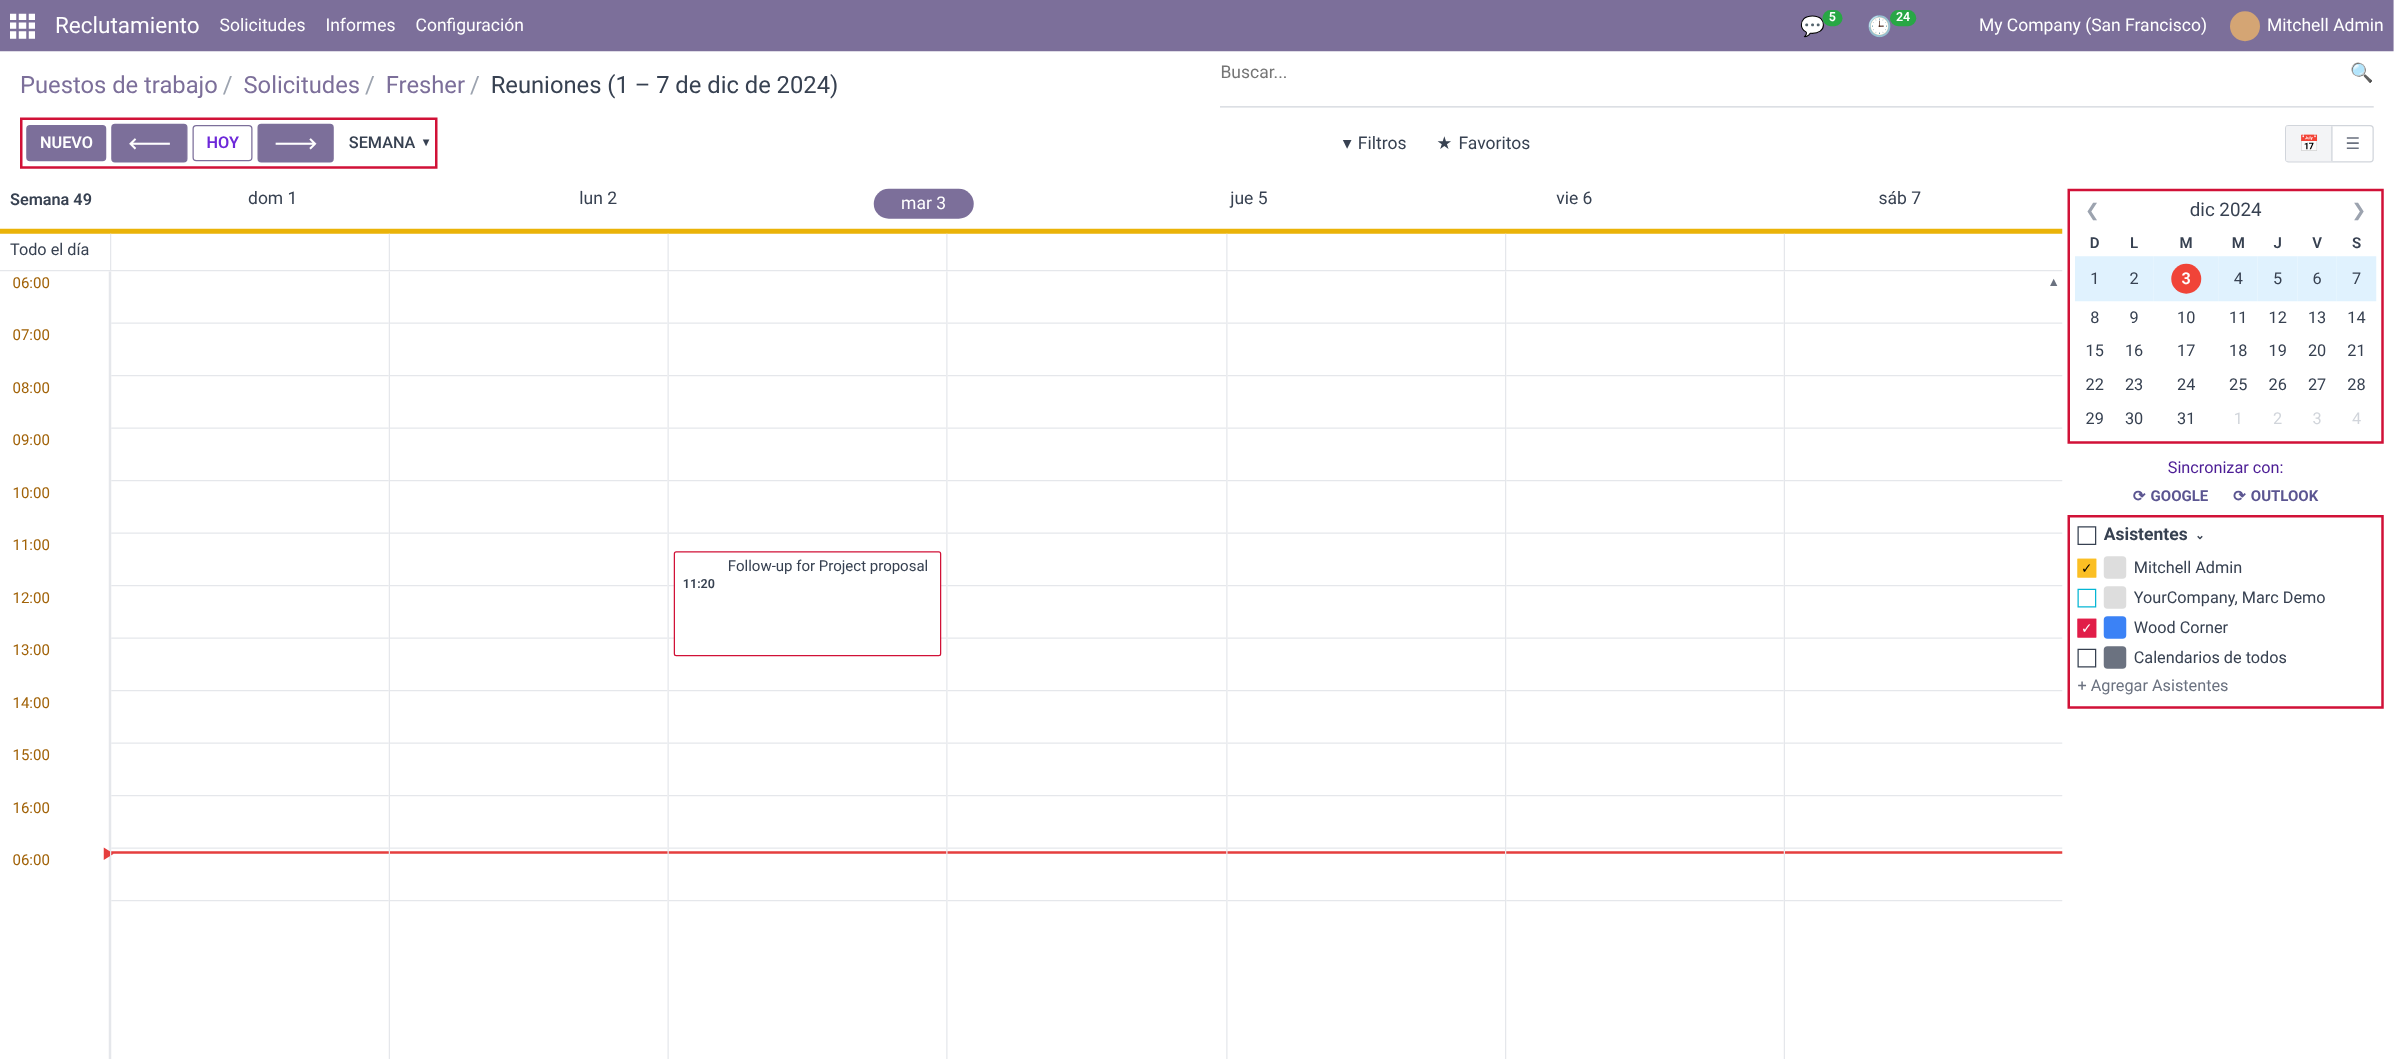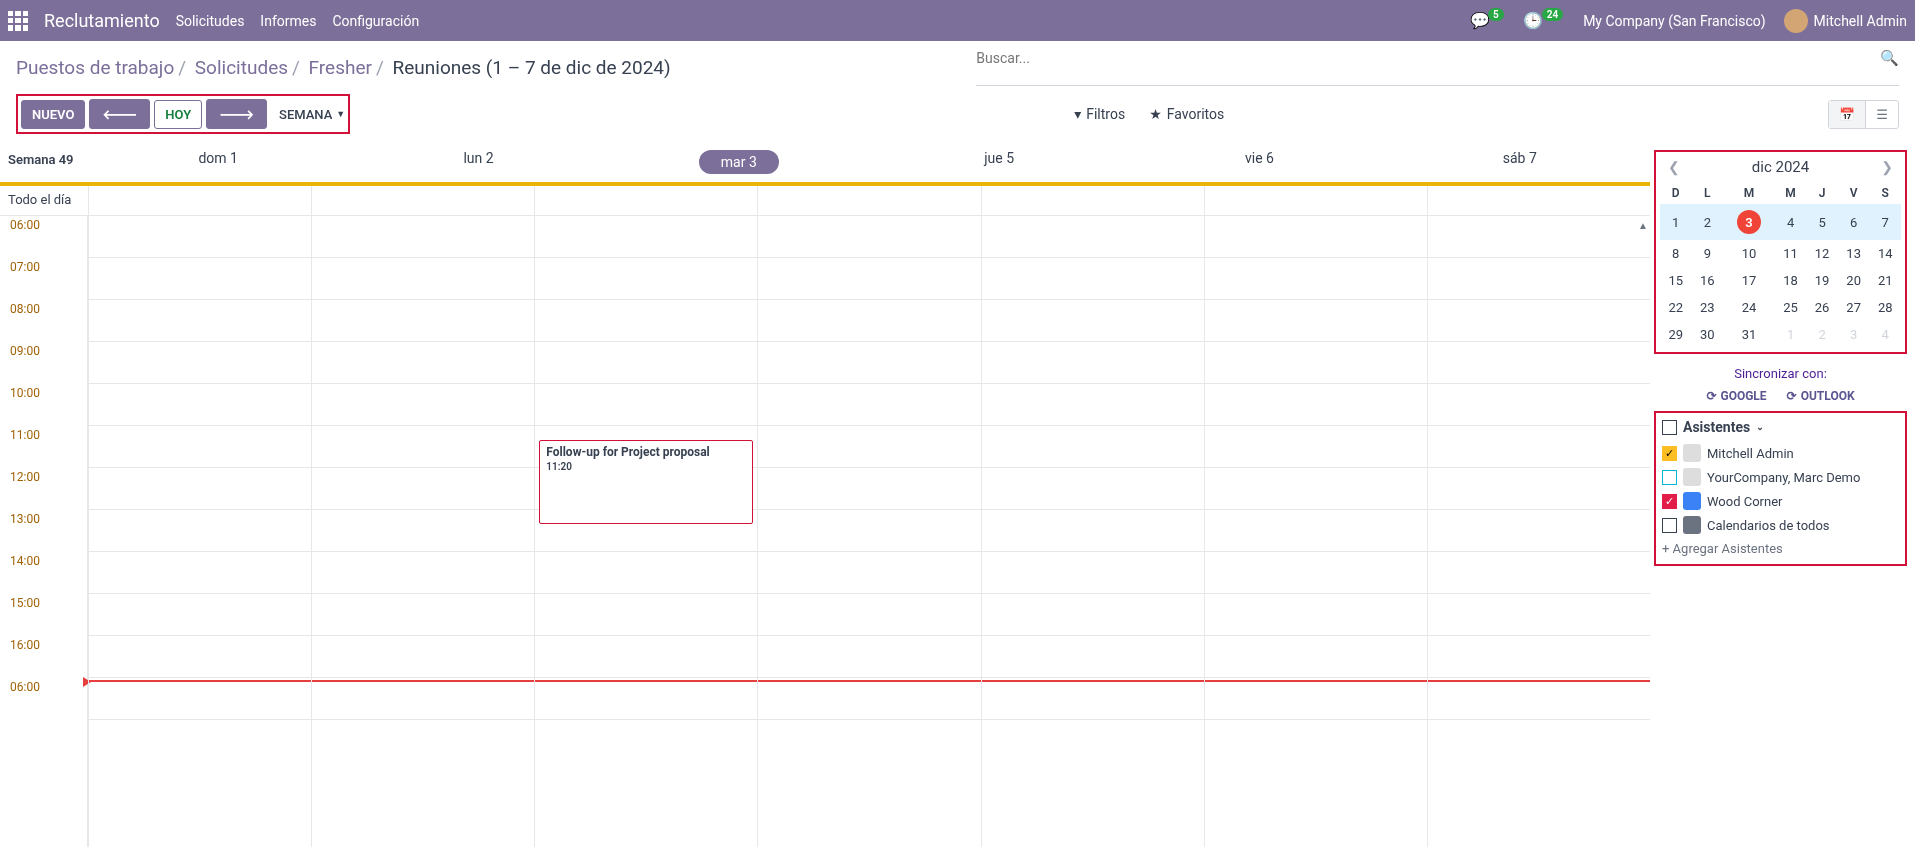--- a/index.html
+++ b/index.html
@@ -24,21 +24,21 @@
 .breadcrumb a { color: #7c6f9a; text-decoration: none; cursor: pointer; }
 .breadcrumb span.sep { color: #9ca3af; margin: 0 4px; }
 .search-area { margin-left: auto; flex: 0 0 49%; display: flex; align-items: center; border-bottom: 1px solid #d1d5db; padding-bottom: 18px; }
 .search-input { border: none; outline: none; font-size: 14px; flex: 1; color: #6b7280; }
 .search-icon { color: #6b7280; font-size: 15px; cursor: pointer; }
 
 
 .toolbar-row { display: flex; align-items: center; padding: 4px 16px 8px; }
 .toolbar-left { display: flex; align-items: center; gap: 4px; border: 2px solid #d11137; padding: 3px; }
 .btn { border: 1px solid #7c6f9a; background: #7c6f9a; color: #fff; padding: 6px 10px; font-size: 13px; cursor: pointer; border-radius: 3px; font-weight: 600; }
-.btn-outline { background: #fff; color: #15803d; }
+.btn-outline { background: #fff; color: #6d28d9; }
 .btn-arrow { padding: 6px 12px; }
 .view-select { margin-left: 8px; color: #374151; font-size: 13px; cursor: pointer; display: flex; align-items: center; gap: 4px; font-weight: 500; }
 .caret { font-size: 9px; }
 .toolbar-center { margin-left: auto; display: flex; gap: 24px; margin-right: auto; position: relative; left: 60px; }
 .filter-item { display: flex; align-items: center; gap: 5px; cursor: pointer; color: #374151; font-size: 14px; }
 .toolbar-right { display: flex; gap: 0; border: 1px solid #d1d5db; border-radius: 3px; }
 .view-btn { padding: 6px 10px; cursor: pointer; color: #6b7280; border-right: 1px solid #d1d5db; }
 .view-btn:last-child { border-right: none; }
 .view-btn.active { background: #f3f4f6; color: #374151; }
 
@@ -60,21 +60,21 @@
 .allday-cell { flex: 1; border-left: 1px solid #e5e7eb; }
 
 
 .grid-wrap { position: relative; flex: 1; overflow-y: auto; display: flex; }
 .time-col { width: 88px; border-right: 1px solid #e5e7eb; }
 .time-slot { height: 42px; padding: 2px 10px; font-size: 12px; color: #a16207; border-bottom: 1px solid transparent; }
 .grid-body { flex: 1; display: flex; position: relative; }
 .day-column { flex: 1; border-left: 1px solid #e5e7eb; position: relative; }
 .hour-line { height: 42px; border-bottom: 1px solid #e5e7eb; }
 .event { position: absolute; left: 4px; right: 4px; border: 1.5px solid #d11137; border-radius: 2px; background: #fff; padding: 4px 6px; font-size: 12px; color: #374151; }
-.event-title { font-weight: 700; line-height: 1.2; }
+.event-title { font-weight: 400; line-height: 1.2; margin-left: 36px; }
 .event-time { font-size: 10px; font-weight: 600; margin-top: 2px; }
 .now-line { position: absolute; left: 0; right: 0; height: 0; border-top: 2px solid #e53e3e; }
 .now-dot { position: absolute; left: -5px; top: -5px; width: 0; height: 0; border-top: 5px solid transparent; border-bottom: 5px solid transparent; border-left: 8px solid #e53e3e; }
 .scroll-indicator { position: absolute; right: 2px; width: 10px; font-size: 10px; color: #6b7280; cursor: pointer; }
 
 
 .mini-cal { border: 2px solid #d11137; padding: 6px 4px 4px; }
 .mini-cal-header { display: flex; align-items: center; justify-content: space-between; padding: 0 8px 6px; }
 .mini-cal-nav { color: #9ca3af; cursor: pointer; font-size: 14px; }
 .mini-cal-title { font-size: 15px; color: #374151; }
@@ -129,21 +129,21 @@
   </div>
   <div class="topbar-right">
     <div class="badge-group">
       <span class="badge-icon">💬</span>
       <span class="badge">5</span>
     </div>
     <div class="badge-group">
       <span class="badge-icon">🕒</span>
       <span class="badge">24</span>
     </div>
-    <span style="font-size:14px;">My Company (San Francisco)</span>
+    <span style="font-size:14px;margin-left:30px;">My Company (San Francisco)</span>
     <div style="display:flex;align-items:center;gap:6px;">
       <span class="avatar"></span>
       <span style="font-size:14px;">Mitchell Admin</span>
     </div>
   </div>
 </div>
 
 <div class="breadcrumb-row">
   <div class="breadcrumb">
     <a>Puestos de trabajo</a><span class="sep">/</span>

